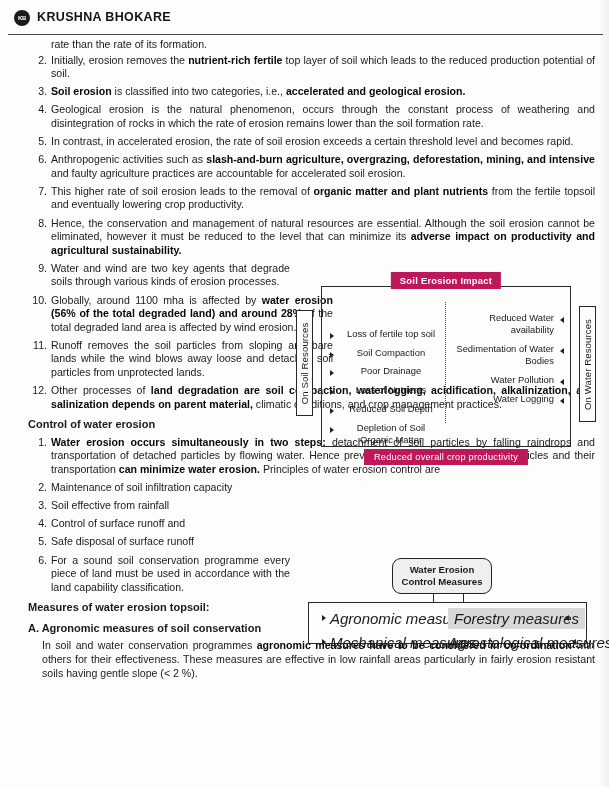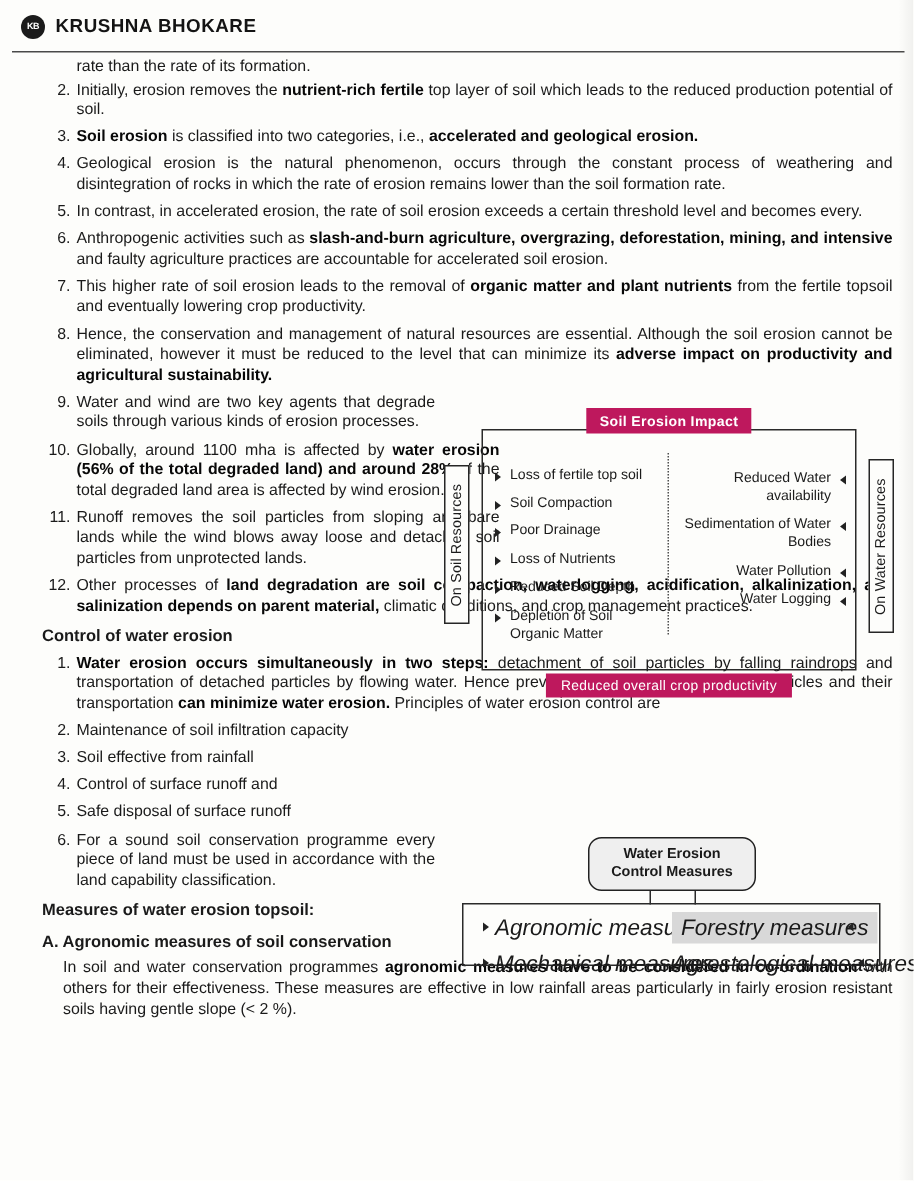--- a/index.html
+++ b/index.html
@@ -186,22 +186,23 @@
   }
   .side-right span { transform: rotate(-90deg); }
 
   .impact-col {
     position: absolute;
     font-size: 9.4px;
     line-height: 12.2px;
   }
   .impact-left {
     left: 34px;
-    top: 38px;
+    top: 56px;
     width: 112px;
+    text-align: center;
   }
   .impact-right {
     right: 32px;
     top: 40px;
     width: 112px;
     text-align: right;
   }
   .impact-item {
     position: relative;
     margin-bottom: 6.5px;
@@ -232,21 +233,21 @@
     position: absolute;
     left: 300px;
     top: 558px;
     width: 295px;
     height: 98px;
   }
   .rounded-box {
     position: absolute;
     left: 92px;
     top: 0;
-    width: 112px;
+    width: 100px;
     padding: 5px 4px 6px 4px;
     border: 1.4px solid #222;
     border-radius: 9px;
     background: #efefef;
     text-align: center;
     font-size: 9.6px;
     font-weight: bold;
     line-height: 11.6px;
     box-sizing: border-box;
     z-index: 3;
@@ -315,21 +316,21 @@
   <div class="header-rule"></div>
 
   <div class="content">
 
     <div class="lead-line">rate than the rate of its formation.</div>
 
     <ol class="numlist" id="numlist-main">
         <li><span class="num">2.</span><span>Initially, erosion removes the <b>nutrient-rich fertile</b> top layer of soil which leads to the reduced production potential of soil.</span></li>
         <li><span class="num">3.</span><span><b>Soil erosion</b> is classified into two categories, i.e., <b>accelerated and geological erosion.</b></span></li>
         <li><span class="num">4.</span><span>Geological erosion is the natural phenomenon, occurs through the constant process of weathering and disintegration of rocks in which the rate of erosion remains lower than the soil formation rate.</span></li>
-        <li><span class="num">5.</span><span>In contrast, in accelerated erosion, the rate of soil erosion exceeds a certain threshold level and becomes every.</span></li>
+        <li><span class="num">5.</span><span>In contrast, in accelerated erosion, the rate of soil erosion exceeds a certain threshold level and becomes rapid.</span></li>
         <li><span class="num">6.</span><span>Anthropogenic activities such as <b>slash-and-burn agriculture, overgrazing, deforestation, mining, and intensive</b> and faulty agriculture practices are accountable for accelerated soil erosion.</span></li>
         <li><span class="num">7.</span><span>This higher rate of soil erosion leads to the removal of <b>organic matter and plant nutrients</b> from the fertile topsoil and eventually lowering crop productivity.</span></li>
         <li><span class="num">8.</span><span>Hence, the conservation and management of natural resources are essential. Although the soil erosion cannot be eliminated, however it must be reduced to the level that can minimize its <b>adverse impact on productivity and agricultural sustainability.</b></span></li>
         <li class="narrow"><span class="num">9.</span><span>Water and wind are two key agents that degrade soils through various kinds of erosion processes.</span></li>
         <li class="narrow-2"><span class="num">10.</span><span>Globally, around 1100 mha is affected by <b>water erosion (56% of the total degraded land) and around 28%</b> of the total degraded land area is affected by wind erosion.</span></li>
         <li class="narrow-3"><span class="num">11.</span><span>Runoff removes the soil particles from sloping and bare lands while the wind blows away loose and detached soil particles from unprotected lands.</span></li>
         <li><span class="num">12.</span><span>Other processes of <b>land degradation are soil compaction, waterlogging, acidification, alkalinization, and salinization depends on parent material,</b> climatic conditions, and crop management practices.</span></li>
       </ol>
 
     <div class="section-head">Control of water erosion</div>

